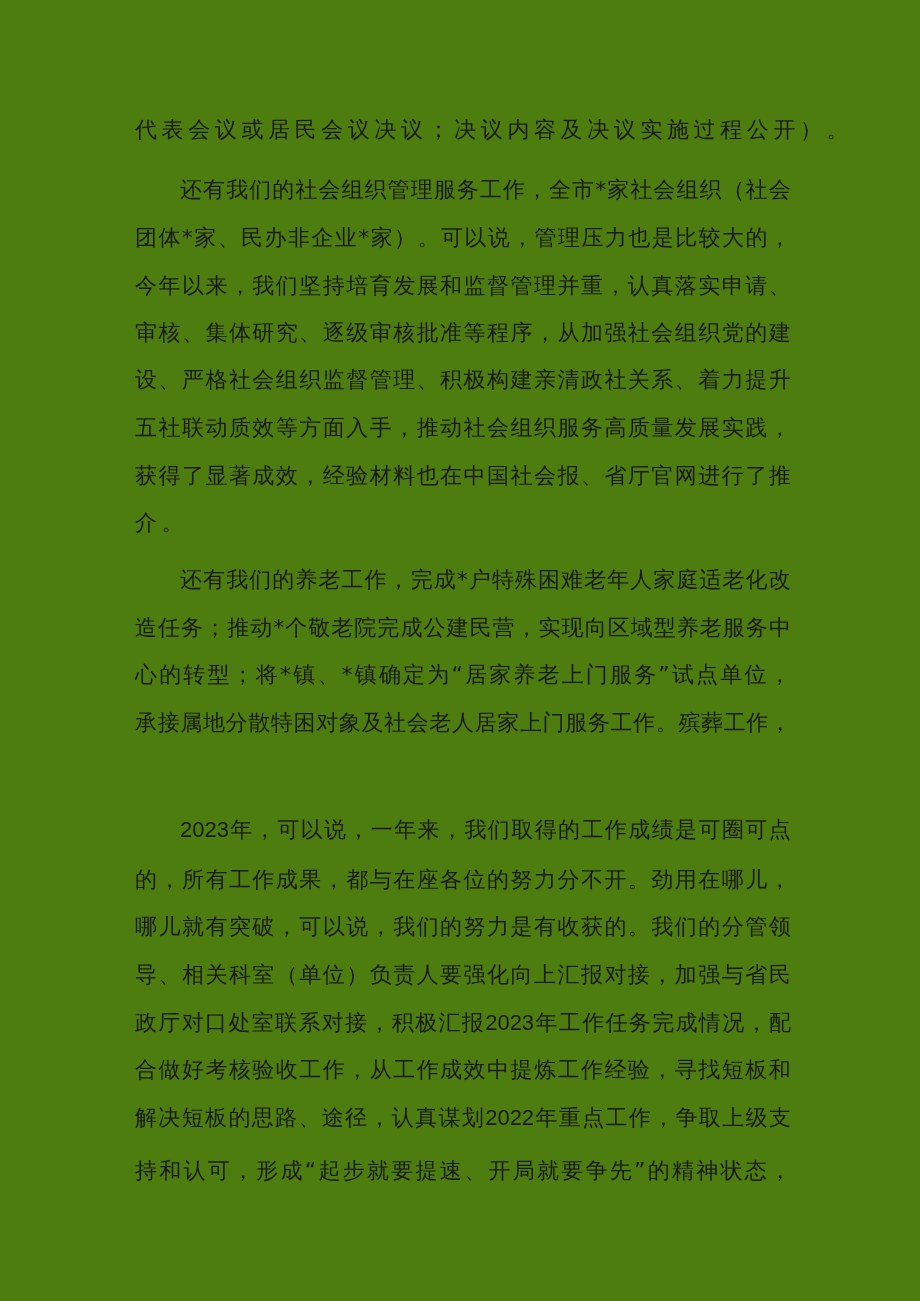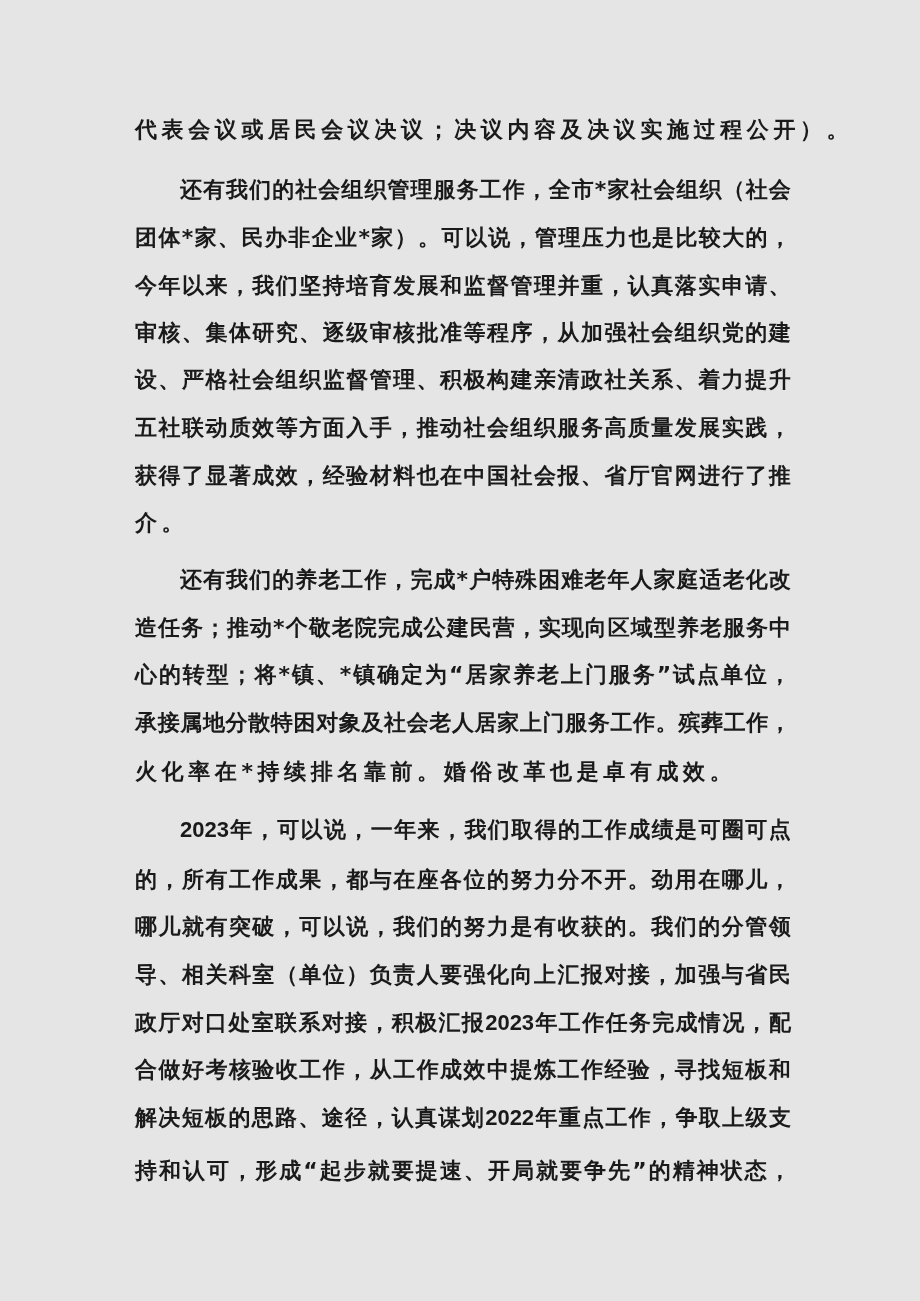--- a/index.html
+++ b/index.html
@@ -14,22 +14,21 @@
     overflow: hidden;
     font-family: "DejaVu Sans", sans-serif;
     color: #1a1a1a;
   }
   .page {
     position: absolute;
     left: 0;
     top: 0;
     width: 920px;
     height: 1301px;
-    background: #e5e5e5;
-    font-weight: bold;
+    background: #4d7c0f;
   }
   .line {
     position: absolute;
     left: 135px;
     width: 656px;
     height: 30px;
     line-height: 30px;
     font-size: 22px;
     letter-spacing: 4.6px;
     white-space: nowrap;
@@ -386,21 +385,20 @@
       <span>务</span>
       <span>工</span>
       <span>作</span>
       <span>。</span>
       <span>殡</span>
       <span>葬</span>
       <span>工</span>
       <span>作</span>
       <span>，</span>
     </div>
-  <div class="line last" style="top:757px;">火化率在*持续排名靠前。婚俗改革也是卓有成效。</div>
 
   <div class="line full indent" style="top: 815px; text-align: left; text-align-last: left; display: flex; justify-content: space-between;">
       <span class="num">2023</span>
       <span>年</span>
       <span>，</span>
       <span>可</span>
       <span>以</span>
       <span>说</span>
       <span>，</span>
       <span>一</span>

